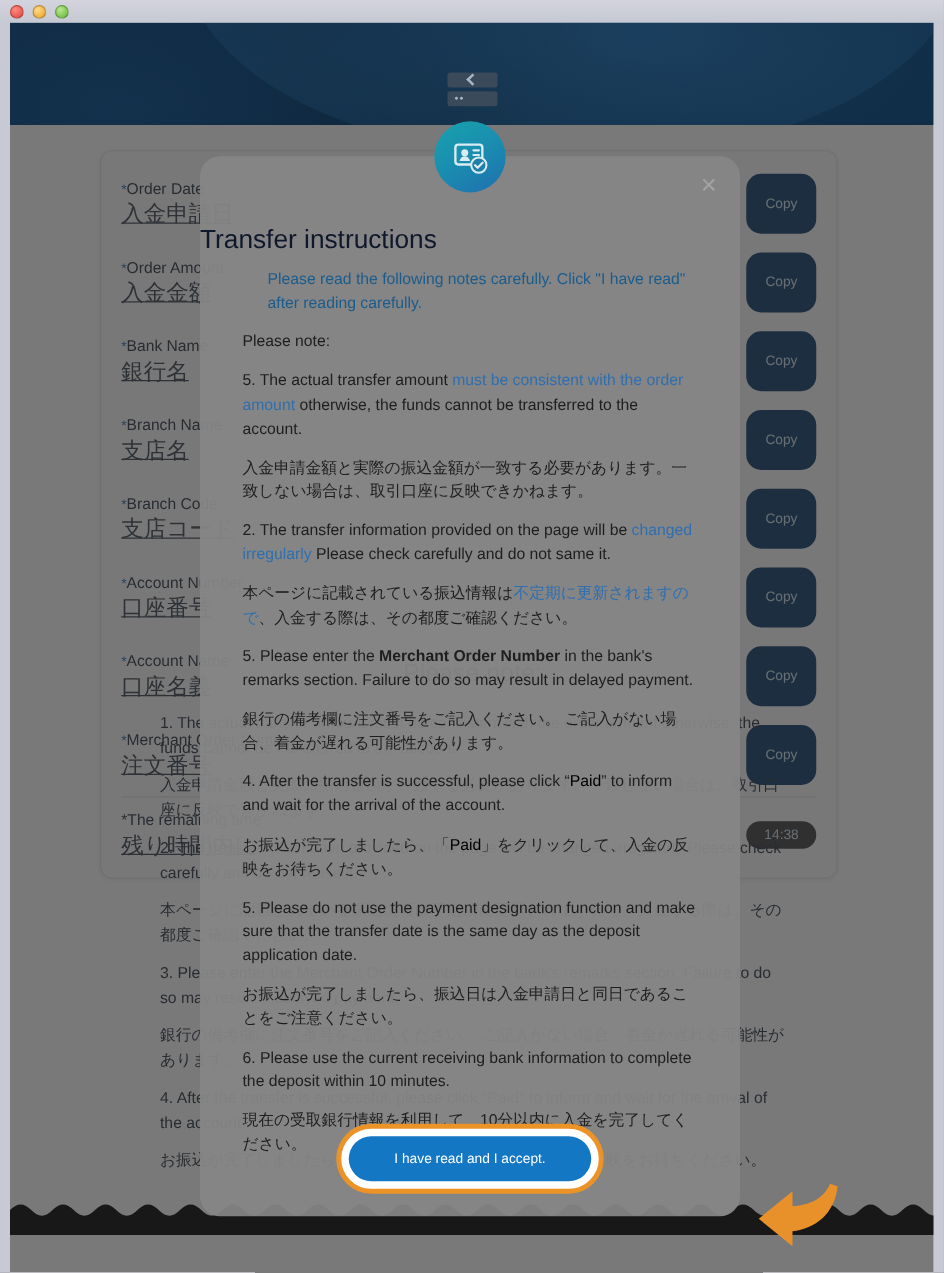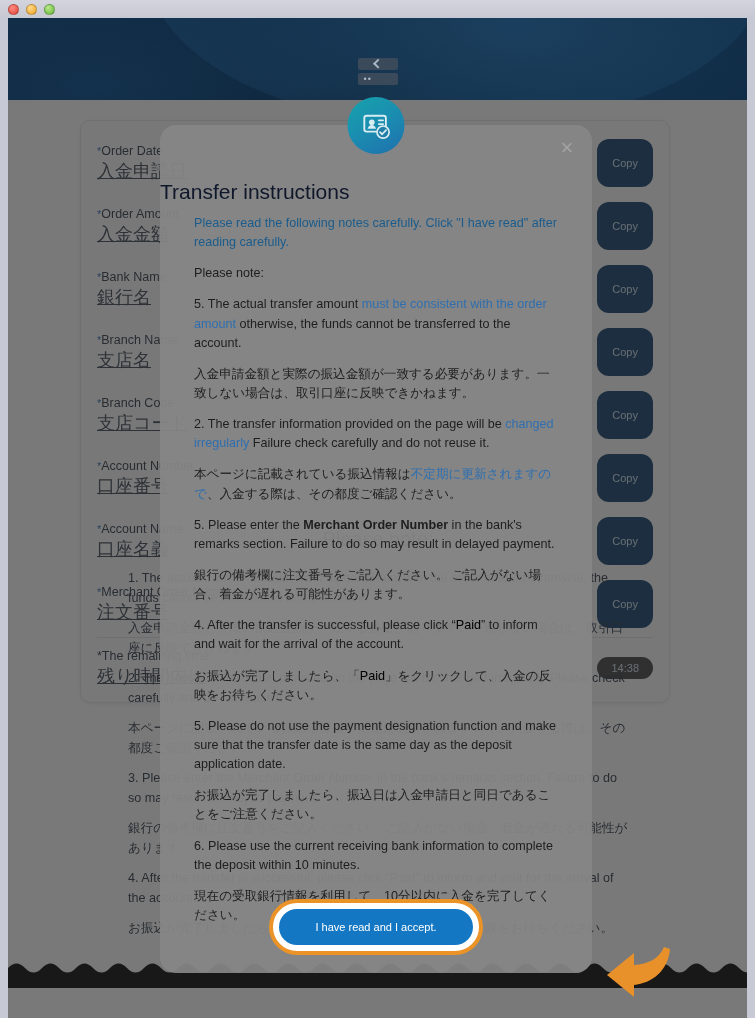--- a/index.html
+++ b/index.html
@@ -256,21 +256,21 @@
   }
   .modal-body {
     padding: 0 34px;
   }
   .modal-body p {
     font-size: 12.6px;
     line-height: 1.52;
     color: #1e1e1e;
     margin-bottom: 12px;
   }
-  .modal-body p.intro { color: #1b5c8c; }
+  .modal-body p.intro { color: #1b5c8c; margin-left: 20px; }
   .modal-actions {
     position: absolute;
     left: 0; right: 0;
     bottom: 18px;
     display: flex;
     align-items: center;
     justify-content: center;
   }
   .accept-wrap {
     border: 4px solid #eb9327;
@@ -445,21 +445,21 @@
 
       <div class="modal-title">Transfer instructions</div>
 
       <div class="modal-body">
         <p class="intro">Please read the following notes carefully. Click "I have read" after reading carefully.</p>
         <p>Please note:</p>
 
         <p><span>5. The actual transfer amount </span><span class="lnk">must be consistent with the order amount</span><span> otherwise, the funds cannot be transferred to the account.</span></p>
         <p class="lnk">入金申請金額と実際の振込金額が一致する必要があります。一致しない場合は、取引口座に反映できかねます。</p>
 
-        <p><span>2. The transfer information provided on the page will be </span><span class="lnk">changed irregularly</span><span> Failure check carefully and do not reuse it.</span></p>
+        <p><span>2. The transfer information provided on the page will be </span><span class="lnk">changed irregularly</span><span> Please check carefully and do not same it.</span></p>
         <p><span>本ページに記載されている振込情報は</span><span class="lnk">不定期に更新されますので</span><span>、入金する際は、その都度ご確認ください。</span></p>
 
         <p><span>5. Please enter the </span><span class="bld">Merchant Order Number</span><span> in the bank's remarks section. Failure to do so may result in delayed payment.</span></p>
         <p>銀行の備考欄に注文番号をご記入ください。 ご記入がない場合、着金が遅れる可能性があります。</p>
 
         <p><span>4. After the transfer is successful, please click “</span><span class="red">Paid</span><span>” to inform and wait for the arrival of the account.</span></p>
         <p><span>お振込が完了しましたら、「</span><span class="red">Paid</span><span>」をクリックして、入金の反映をお待ちください。</span></p>
 
         <p>5. Please do not use the payment designation function and make sure that the transfer date is the same day as the deposit application date.</p>
         <p>お振込が完了しましたら、振込日は入金申請日と同日であることをご注意ください。</p>

